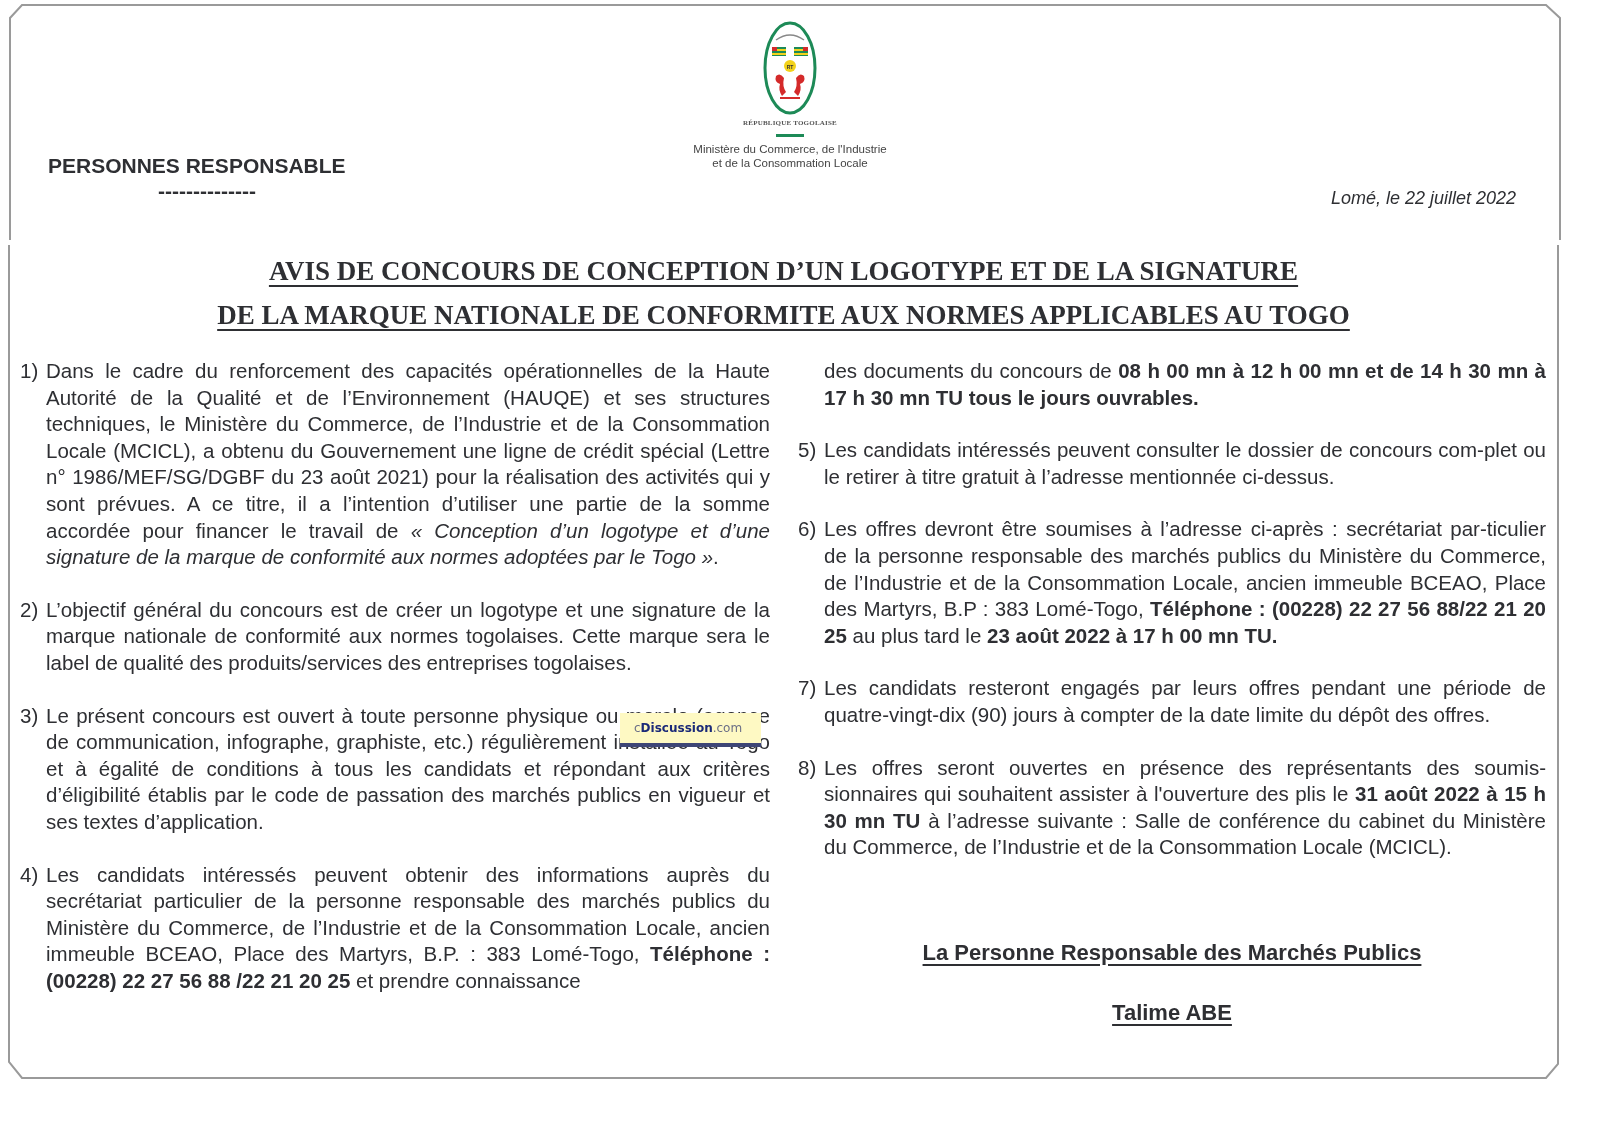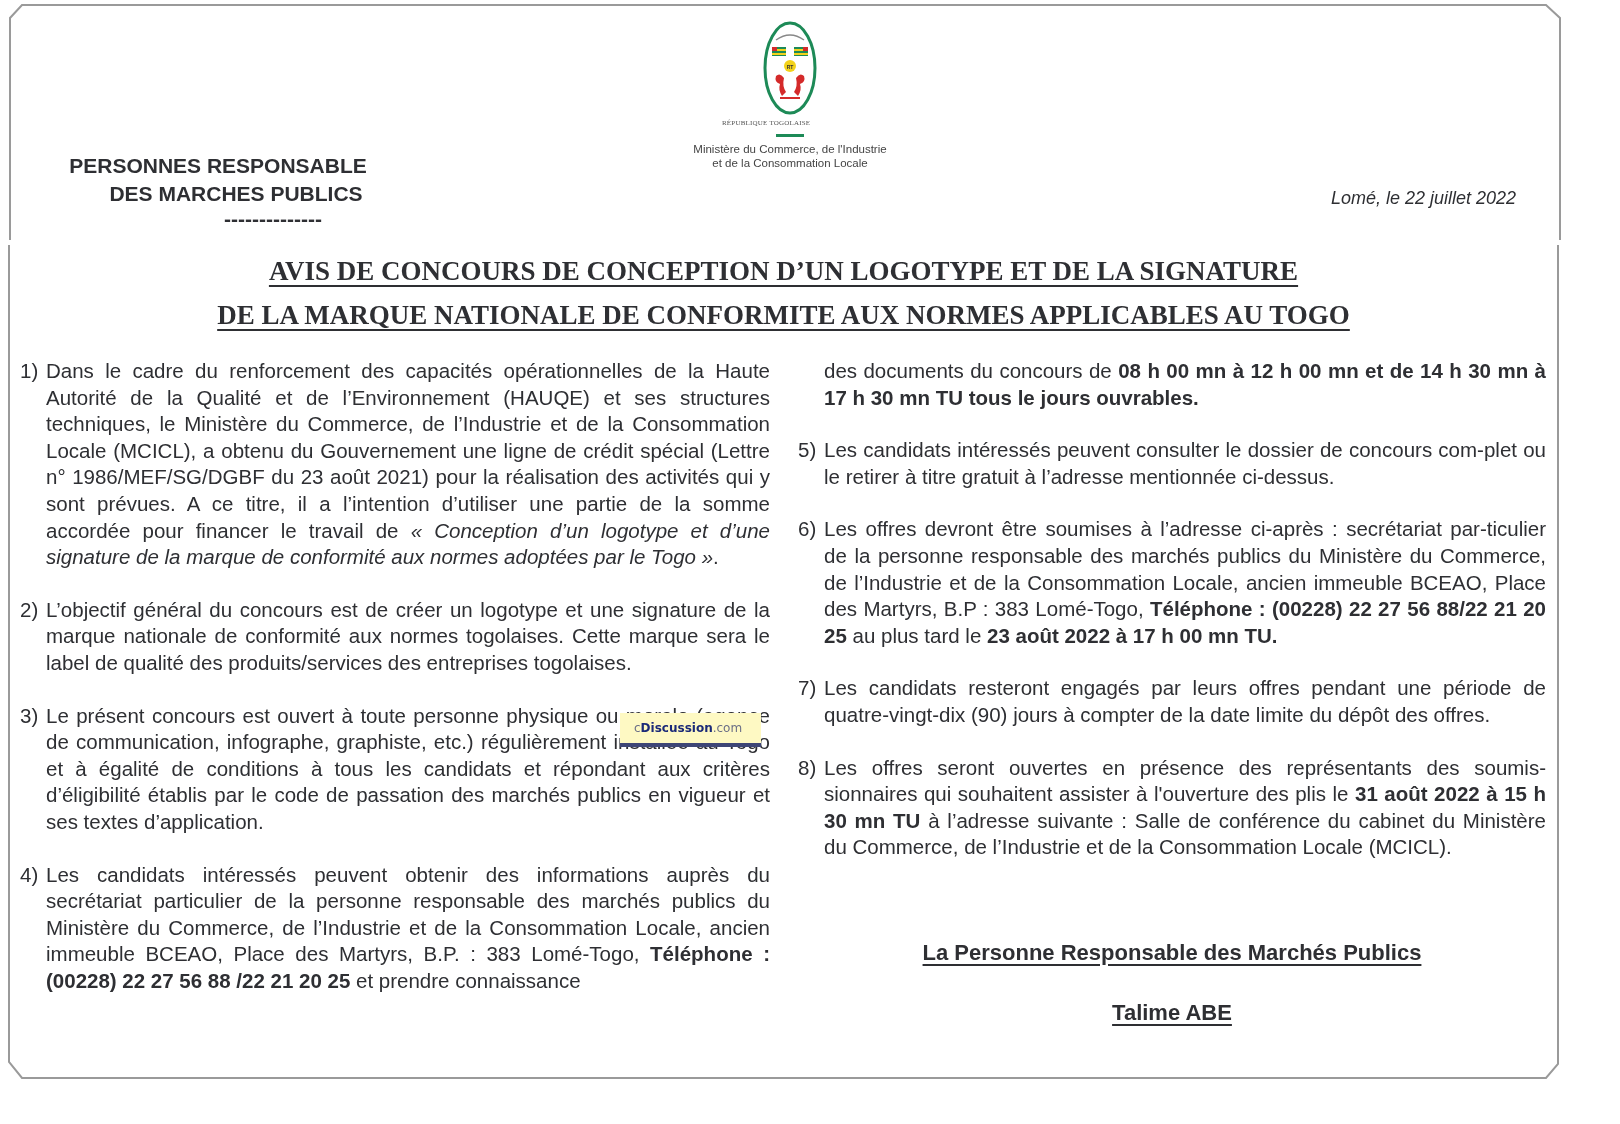--- a/index.html
+++ b/index.html
@@ -5,28 +5,28 @@
     html, body { margin: 0; padding: 0; background: #ffffff; }
     body { width: 1620px; height: 1124px; position: relative; overflow: hidden;
            font-family: "Liberation Sans", sans-serif; color: #2e2f33; }
 
     
     .frame { position: absolute; left: 0; top: 0; width: 1620px; height: 1124px; }
     .frame svg { position: absolute; left: 0; top: 0; }
 
     
     .left-title { position: absolute; left: 48px; top: 152px; width: 340px;
-                  font-weight: bold; font-size: 21px; line-height: 28px; color: #2e2f33; text-align: center; }
+                  font-weight: bold; font-size: 21px; line-height: 28px; color: #2e2f33; }
     .left-title .l1 { display: block; }
     .left-title .l2 { display: block; padding-left: 36px; }
     .left-title .dashes { display: block; padding-left: 110px; letter-spacing: 0px; line-height: 22px; }
 
     .emblem { position: absolute; left: 762px; top: 20px; width: 56px; height: 96px; }
-    .emblem-caption { position: absolute; left: 722px; top: 119px; width: 136px; text-align: left;
-                      font-family: "Liberation Serif", serif; font-size: 7px; font-weight: normal;
+    .emblem-caption { position: absolute; left: 722px; top: 119px; width: 136px; text-align: center;
+                      font-family: "Liberation Serif", serif; font-size: 7px; font-weight: bold;
                       color: #555; letter-spacing: 0.2px; }
     .emblem-bar { position: absolute; left: 776px; top: 134px; width: 28px; height: 3px; background: #1d8a57; }
     .ministry { position: absolute; left: 665px; top: 142px; width: 250px; text-align: center;
                 font-size: 11.5px; line-height: 14px; color: #444; }
 
     .date { position: absolute; right: 104px; top: 188px; font-style: italic; font-size: 18px; color: #2e2f33; }
 
     
     .title { position: absolute; left: 0; width: 1567px; text-align: center;
              font-weight: bold; font-size: 27px; color: #2e2f33; }
@@ -65,21 +65,20 @@
   <svg width="1620" height="1124" viewBox="0 0 1620 1124">
 
     <polyline points="10,240 10,18 22,5 1546,5 1560,18 1560,240" fill="none" stroke="#9a9a9a" stroke-width="2"></polyline>
 
     <polyline points="9,245 9,1062 22,1078 1546,1078 1558,1064 1558,245" fill="none" stroke="#9a9a9a" stroke-width="2"></polyline>
   </svg>
 </div>
 
 <div class="left-title">
   <span class="l1">PERSONNES RESPONSABLE</span>
-  <span class="l2">DES MARCHES PUBLICS</span>
   <span class="dashes">--------------</span>
 </div>
 
 <div class="emblem">
   <svg width="56" height="96" viewBox="0 0 56 96">
     <ellipse cx="28" cy="48" rx="25" ry="45" fill="#fff" stroke="#1d8a57" stroke-width="3"></ellipse>
     <path d="M14 20 Q28 10 42 20" fill="none" stroke="#888" stroke-width="1.5"></path>
 
     <rect x="10" y="27" width="14" height="9" fill="#1d8a57"></rect>
     <rect x="10" y="29" width="14" height="2" fill="#f3d21a"></rect>

